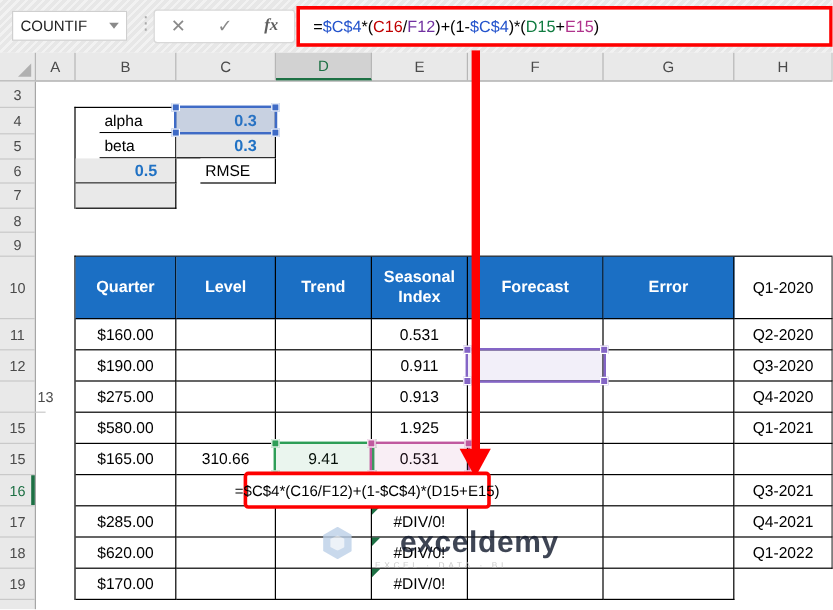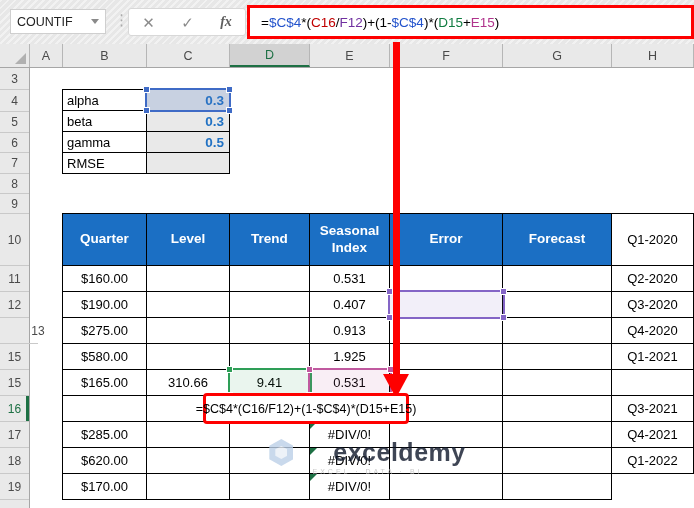--- a/index.html
+++ b/index.html
@@ -34,22 +34,22 @@
   
   .rowheaders{position:absolute;left:0;top:68px;width:30px;height:440px;background:#e9e9e9;border-right:1px solid #a6a6a6;box-sizing:border-box;}
   .rowh{display:flex;align-items:center;justify-content:center;font-size:12px;color:#4a4a4a;
     border-bottom:1px solid #c9c9c9;box-sizing:border-box;}
   .rowh.active{color:#1d7044;box-shadow:inset -3px 0 0 #1d7044;}
 
   
   .params{position:absolute;left:62px;top:89px;display:grid;grid-template-columns:84px 83px;grid-auto-rows:21px;
     border-top:1px solid #000;border-left:1px solid #000;z-index:2;}
   .pcell{border-right:1px solid #000;border-bottom:1px solid #000;box-sizing:border-box;display:flex;align-items:center;font-size:13px;color:#000;}
-  .plabel{padding-left:4px;background:#fff;}
-  .pvalue{justify-content:flex-end;padding-right:5px;background:#e9e9e9;color:#2172c4;font-weight:bold;font-size:13.5px;}
+  .plabel{padding-left:4px;background:#fff;margin-left:20px;}
+  .pvalue{justify-content:flex-end;padding-right:15px;background:#e9e9e9;color:#2172c4;font-weight:bold;font-size:13.5px;}
 
   
   .dtable{position:absolute;left:62px;top:213px;display:grid;z-index:2;
     grid-template-columns:84px 83px 80px 80px 113px 109px 82px;
     grid-template-rows:52px repeat(9,26px);
     border-top:1.5px solid #000;border-left:1.5px solid #000;}
   .dcell{position:relative;border-right:1.5px solid #000;border-bottom:1.5px solid #000;box-sizing:border-box;
     display:flex;align-items:center;justify-content:center;font-size:13px;color:#000;background:transparent;}
   .dcell.th{background:#1b6fc4;color:#fff;font-weight:bold;font-size:13.5px;text-align:center;line-height:1.2;}
   .dcell.th .thtxt{max-width:78px;}
@@ -145,45 +145,44 @@
       <div class="wm-brand">exceldemy</div>
     </div>
     <div class="wm-tag">EXCEL · DATA · BI</div>
   </div>
 
   <div class="params" id="params-table">
       <div class="pcell plabel">alpha</div>
       <div class="pcell pvalue">0.3</div>
       <div class="pcell plabel">beta</div>
       <div class="pcell pvalue">0.3</div>
-      <div class="pcell plabel">gamma</div>
       <div class="pcell pvalue">0.5</div>
       <div class="pcell plabel">RMSE</div>
       <div class="pcell pvalue"></div>
     </div>
 
   <div class="dtable" id="data-table">
       <div class="dcell th">
         <span class="thtxt">Quarter</span>
       </div>
       <div class="dcell th">
         <span class="thtxt">Level</span>
       </div>
       <div class="dcell th">
         <span class="thtxt">Trend</span>
       </div>
       <div class="dcell th">
         <span class="thtxt">Seasonal Index</span>
       </div>
       <div class="dcell th">
+        <span class="thtxt">Forecast</span>
+      </div>
+      <div class="dcell th">
         <span class="thtxt">Error</span>
       </div>
-      <div class="dcell th">
-        <span class="thtxt">Forecast</span>
-      </div>
       <div class="dcell">
         <span>Q1-2020</span>
       </div>
       <div class="dcell">
         <span>$160.00</span>
       </div>
       <div class="dcell">
         <span></span>
       </div>
       <div class="dcell">
@@ -204,21 +203,21 @@
       <div class="dcell">
         <span>$190.00</span>
       </div>
       <div class="dcell">
         <span></span>
       </div>
       <div class="dcell">
         <span></span>
       </div>
       <div class="dcell">
-        <span>0.407</span>
+        <span>0.911</span>
       </div>
       <div class="dcell">
         <span></span>
       </div>
       <div class="dcell">
         <span></span>
       </div>
       <div class="dcell">
         <span>Q3-2020</span>
       </div>

